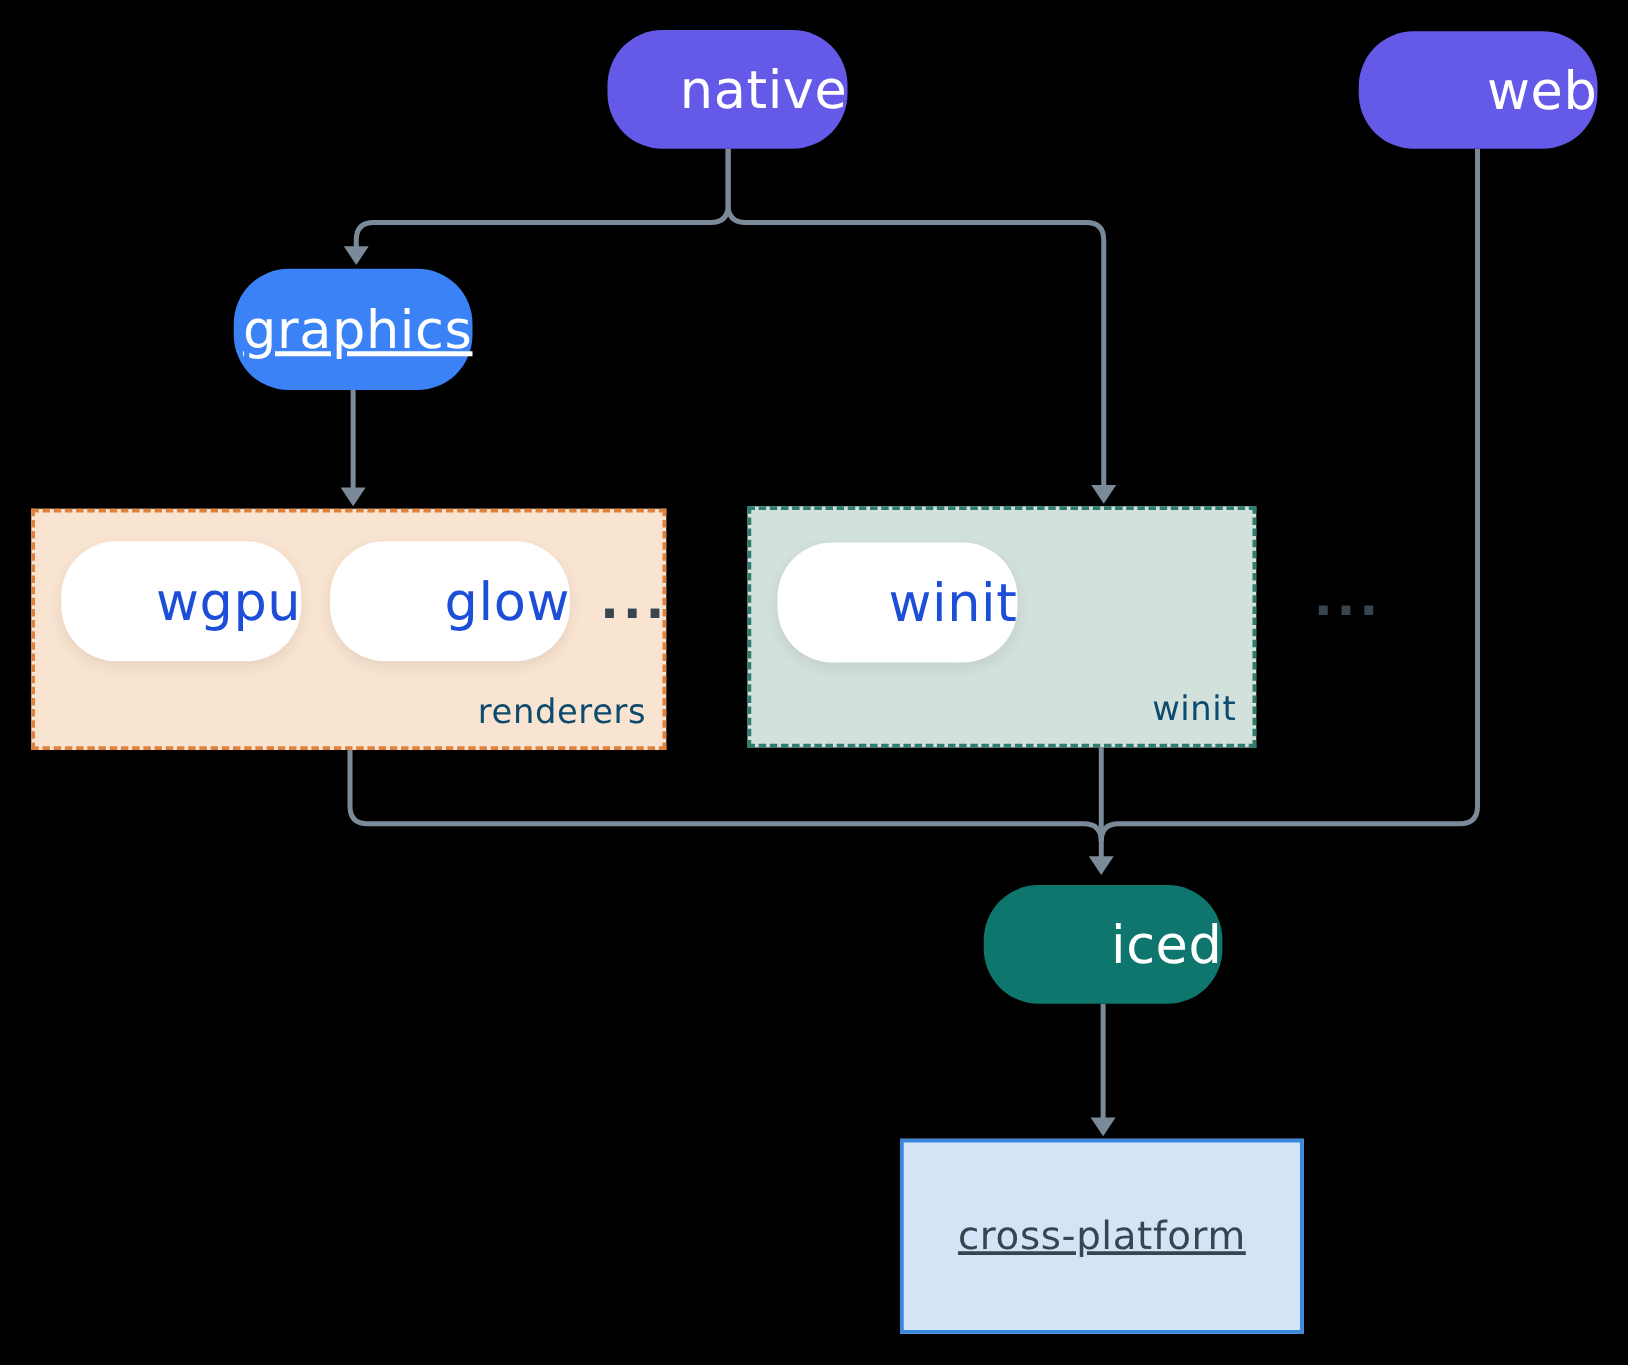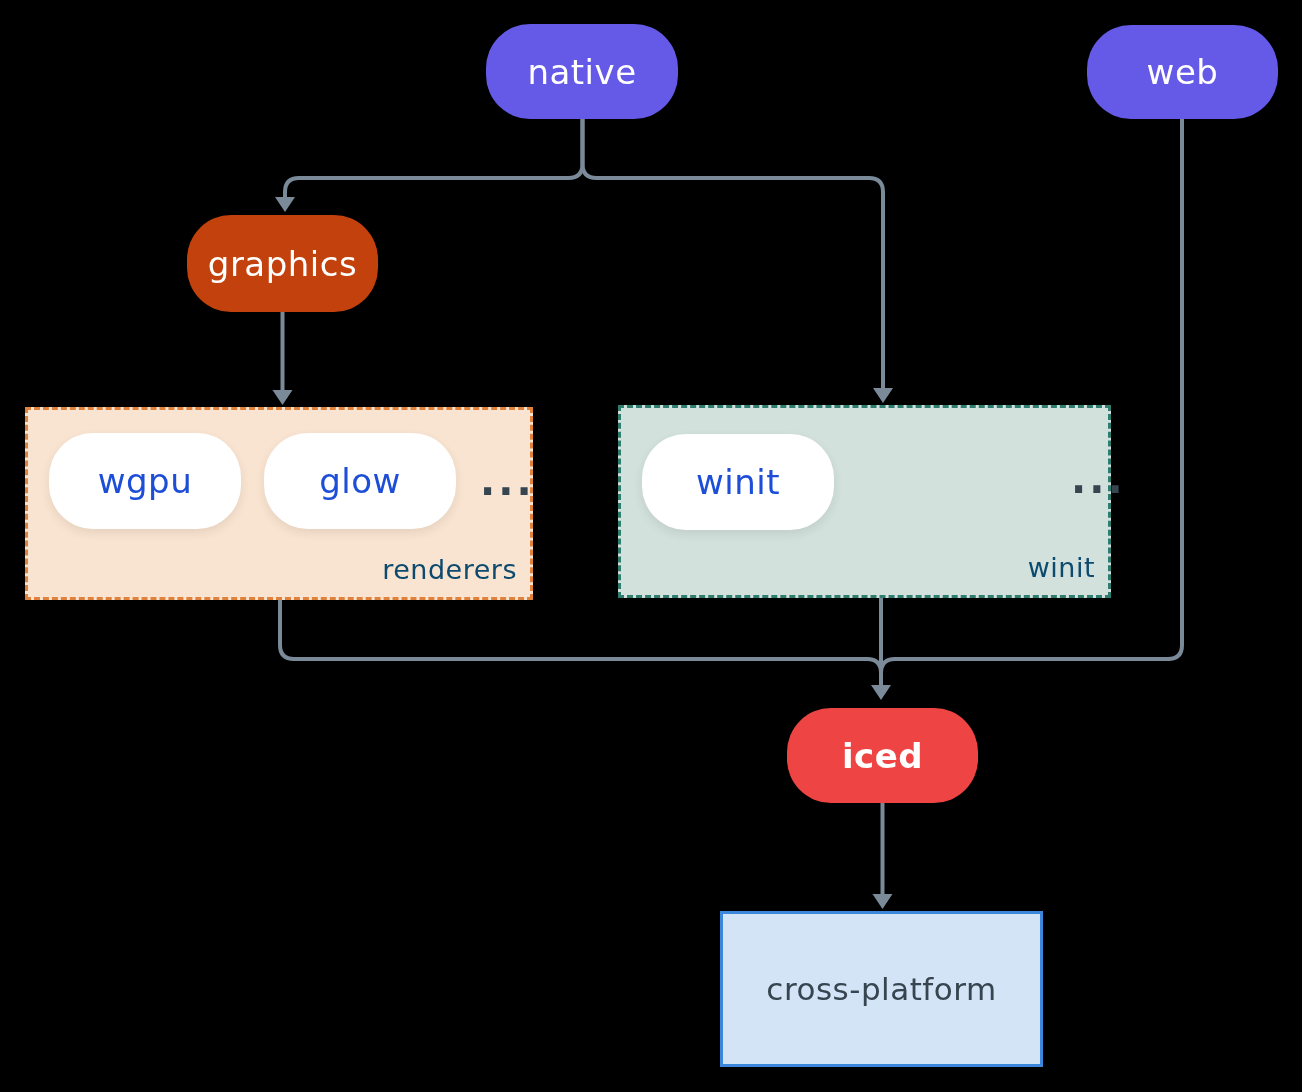--- a/index.html
+++ b/index.html
@@ -18,30 +18,30 @@
   .edges {
     position: absolute;
     left: 0;
     top: 0;
     pointer-events: none;
   }
   .pill {
     position: absolute;
     display: flex;
     align-items: center;
-    justify-content: center;
+    justify-content: flex-end;
     border-radius: 44px;
-    font-size: 34px;
+    font-size: 42px;
     color: #ffffff;
     letter-spacing: 0.5px;
     z-index: 2;
   }
   .pill.purple { background: #655AE8; }
-  .pill.orange { background: #c2410c; }
-  .pill.blue   { background: #ef4444; font-weight: bold; }
+  .pill.orange { background: #3b82f6; text-decoration: underline; }
+  .pill.blue   { background: #0f766e; }
   .pill.white  {
     background: #ffffff;
     color: #1d4ed8;
     box-shadow: 0 4px 10px rgba(60, 50, 40, 0.10);
   }
   #node-native   { left: 486px;  top: 24px;  width: 192px; height: 95px; }
   #node-web      { left: 1087px; top: 25px;  width: 191px; height: 94px; }
   #node-graphics { left: 187px;  top: 215px; width: 191px; height: 97px; }
   #node-iced     { left: 787px;  top: 708px; width: 191px; height: 95px; }
 
@@ -49,21 +49,21 @@
     position: absolute;
     z-index: 1;
   }
   #group-renderers {
     left: 25px; top: 407px; width: 508px; height: 193px;
     background: #F9E4D1;
     border: 3px dashed #E0823C;
     box-sizing: border-box;
   }
   #group-shells {
-    left: 618px; top: 405px; width: 493px; height: 193px;
+    left: 598px; top: 405px; width: 407px; height: 193px;
     background: #D2E1DC;
     border: 3px dashed #2E7D6E;
     box-sizing: border-box;
   }
   .group-box .inner-pill {
     height: 96px;
     width: 192px;
   }
   #pill-wgpu   { left: 21px;  top: 23px; }
   #pill-glow   { left: 236px; top: 23px; }
@@ -100,20 +100,21 @@
     display: flex;
     flex-direction: column;
     align-items: center;
     justify-content: center;
     font-size: 31px;
     line-height: 48px;
     color: #36454F;
     letter-spacing: 0.5px;
     z-index: 2;
     text-align: center;
+    text-decoration: underline;
   }
 </style>
 </head>
 <body>
 
 <div class="canvas">
 
   <svg class="edges" width="1302" height="1092" viewBox="0 0 1302 1092">
     <g fill="none" stroke="#7A8A99" stroke-width="4">
 

